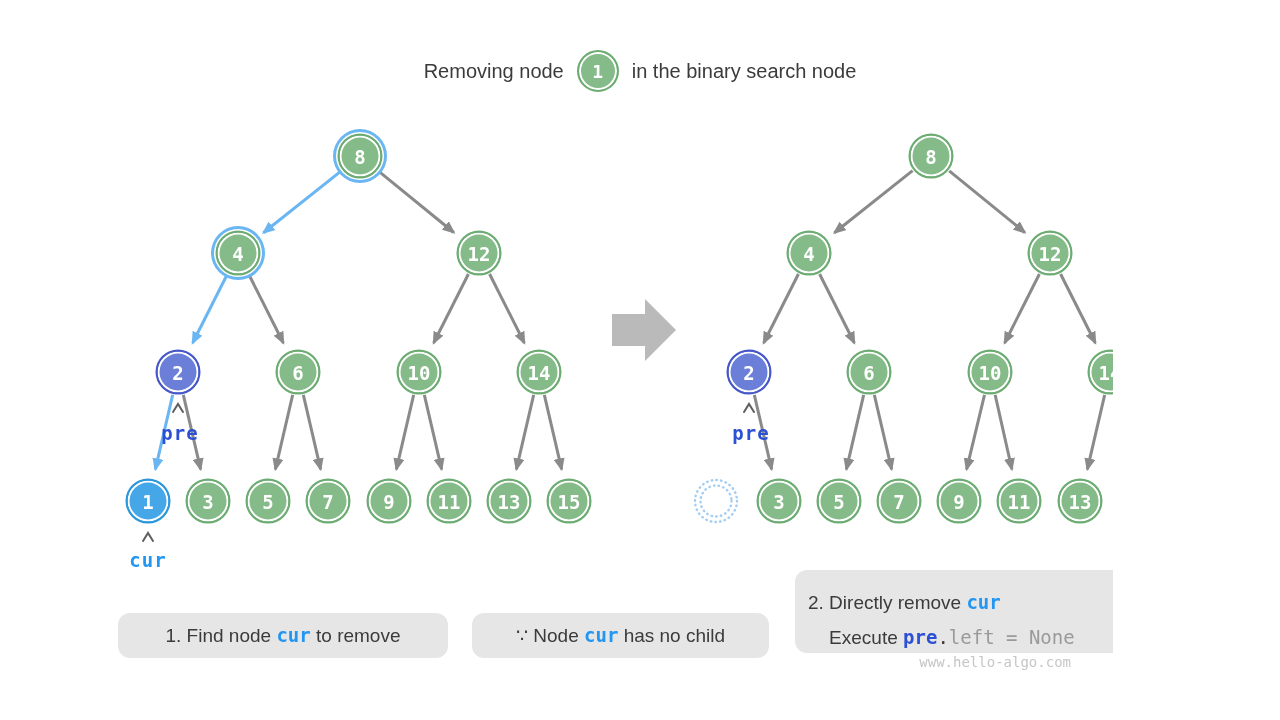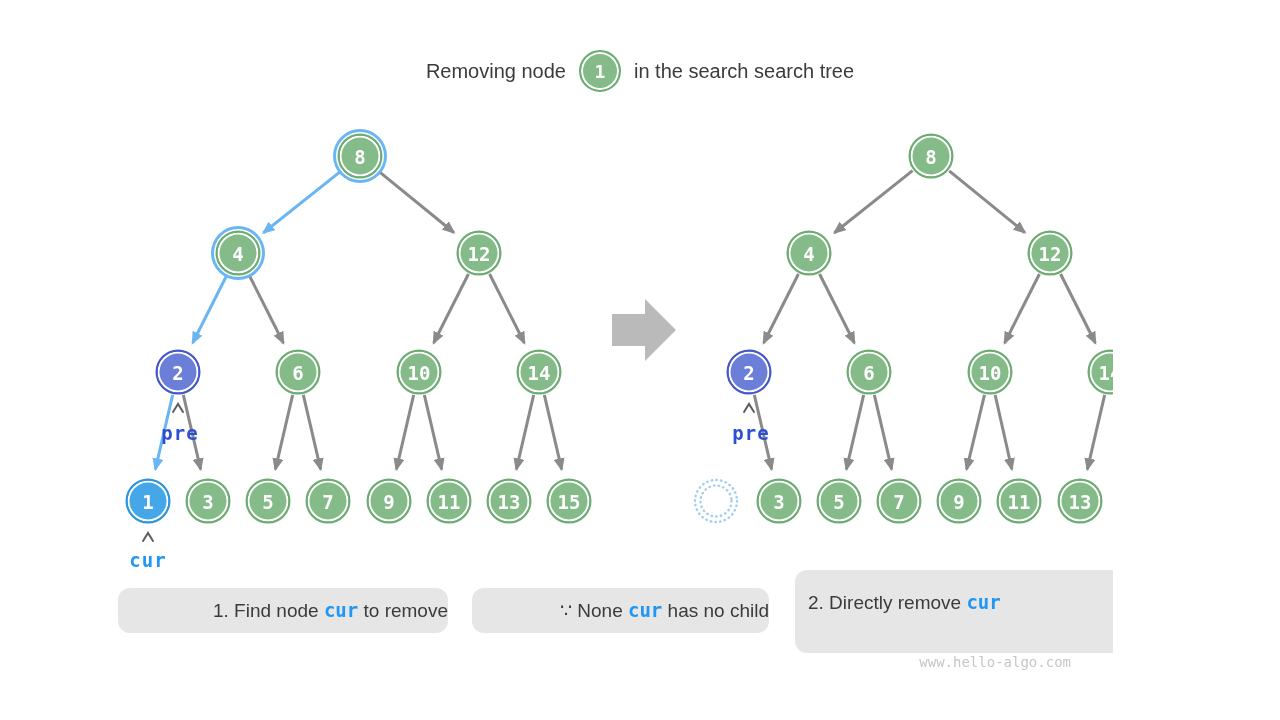--- a/index.html
+++ b/index.html
@@ -24,39 +24,39 @@
   .node.blue{background:#45a7e8;border:2.5px solid #2b96dc;box-shadow:inset 0 0 0 2px #fff;}
   .node.ring{box-shadow:inset 0 0 0 2px #fff,0 0 0 1.5px #fff,0 0 0 4.5px #69b6f3;}
   
   .ptr{position:absolute;transform:translate(-50%,-50%);
        font:bold 19px "DejaVu Sans Mono",monospace;letter-spacing:1px;}
   .ptr.pre{color:#2c4fd3;}
   .ptr.cur{color:#2196f3;}
   
   .cap{position:absolute;background:#e6e6e6;border-radius:12px;color:#3b3b3b;
        font-size:19px;box-sizing:border-box;}
-  .cap.center{display:flex;align-items:center;justify-content:flex-end;}
+  .cap.center{display:flex;align-items:center;justify-content:center;margin-top:25px;}
   .cap .line{line-height:35px;white-space:pre;}
   .seg-cur{color:#2196f3;font:bold 19px "DejaVu Sans Mono",monospace;}
   .seg-pre{color:#2c4fd3;font:bold 19px "DejaVu Sans Mono",monospace;}
   .seg-dot{color:#3b3b3b;font:19px "DejaVu Sans Mono",monospace;}
   .seg-code{color:#9a9a9a;font:19px "DejaVu Sans Mono",monospace;}
   
   #watermark{position:absolute;right:42px;top:654px;color:#c6c6c6;
              font:14px "DejaVu Sans Mono",monospace;}
 </style>
 </head>
 <body>
 
 <div id="canvas">
 
   <div id="title-row">
     <span>Removing node</span>
     <span class="title-node">1</span>
-    <span>in the search search tree</span>
+    <span>in the binary search node</span>
   </div>
 
   <svg id="edge-layer" width="1280" height="720" viewBox="0 0 1280 720">
     <defs>
       <marker id="ah-gray" viewBox="0 0 13 11" refX="11" refY="5.5" markerWidth="13" markerHeight="11" markerUnits="userSpaceOnUse" orient="auto">
         <path d="M0,0 L13,5.5 L0,11 z" fill="#8a8a8a"></path>
       </marker>
       <marker id="ah-blue" viewBox="0 0 13 11" refX="11" refY="5.5" markerWidth="13" markerHeight="11" markerUnits="userSpaceOnUse" orient="auto">
         <path d="M0,0 L13,5.5 L0,11 z" fill="#69b6f3"></path>
       </marker>
@@ -133,21 +133,22 @@
       <div class="node green" style="left: 1080px; top: 501px;">13</div>
       <div class="node green" style="left: 1140px; top: 501px;">15</div>
       <div class="ptr pre" style="left: 751px; top: 433px;">pre</div>
     </div>
 
   <div id="captions-layer">
       <div class="cap center" style="left: 118px; top: 588px; width: 330px; height: 45px;">
         <div class="line"><span>1. Find node </span><span class="seg-cur">cur</span><span> to remove</span></div>
       </div>
       <div class="cap center" style="left: 472px; top: 588px; width: 297px; height: 45px;">
-        <div class="line"><span>∵ None </span><span class="seg-cur">cur</span><span> has no child</span></div>
+        <div class="line"><span>∵ Node </span><span class="seg-cur">cur</span><span> has no child</span></div>
       </div>
       <div class="cap" style="left: 795px; top: 570px; width: 366px; height: 83px; padding: 15px 0px 0px 13px;">
         <div class="line"><span>2. Directly remove </span><span class="seg-cur">cur</span></div>
+        <div class="line"><span>    Execute </span><span class="seg-pre">pre</span><span class="seg-dot">.</span><span class="seg-code">left</span><span class="seg-code"> = </span><span class="seg-code">None</span></div>
       </div>
     </div>
 
   <div id="watermark">www.hello-algo.com</div>
 </div>
 
 </body></html>

